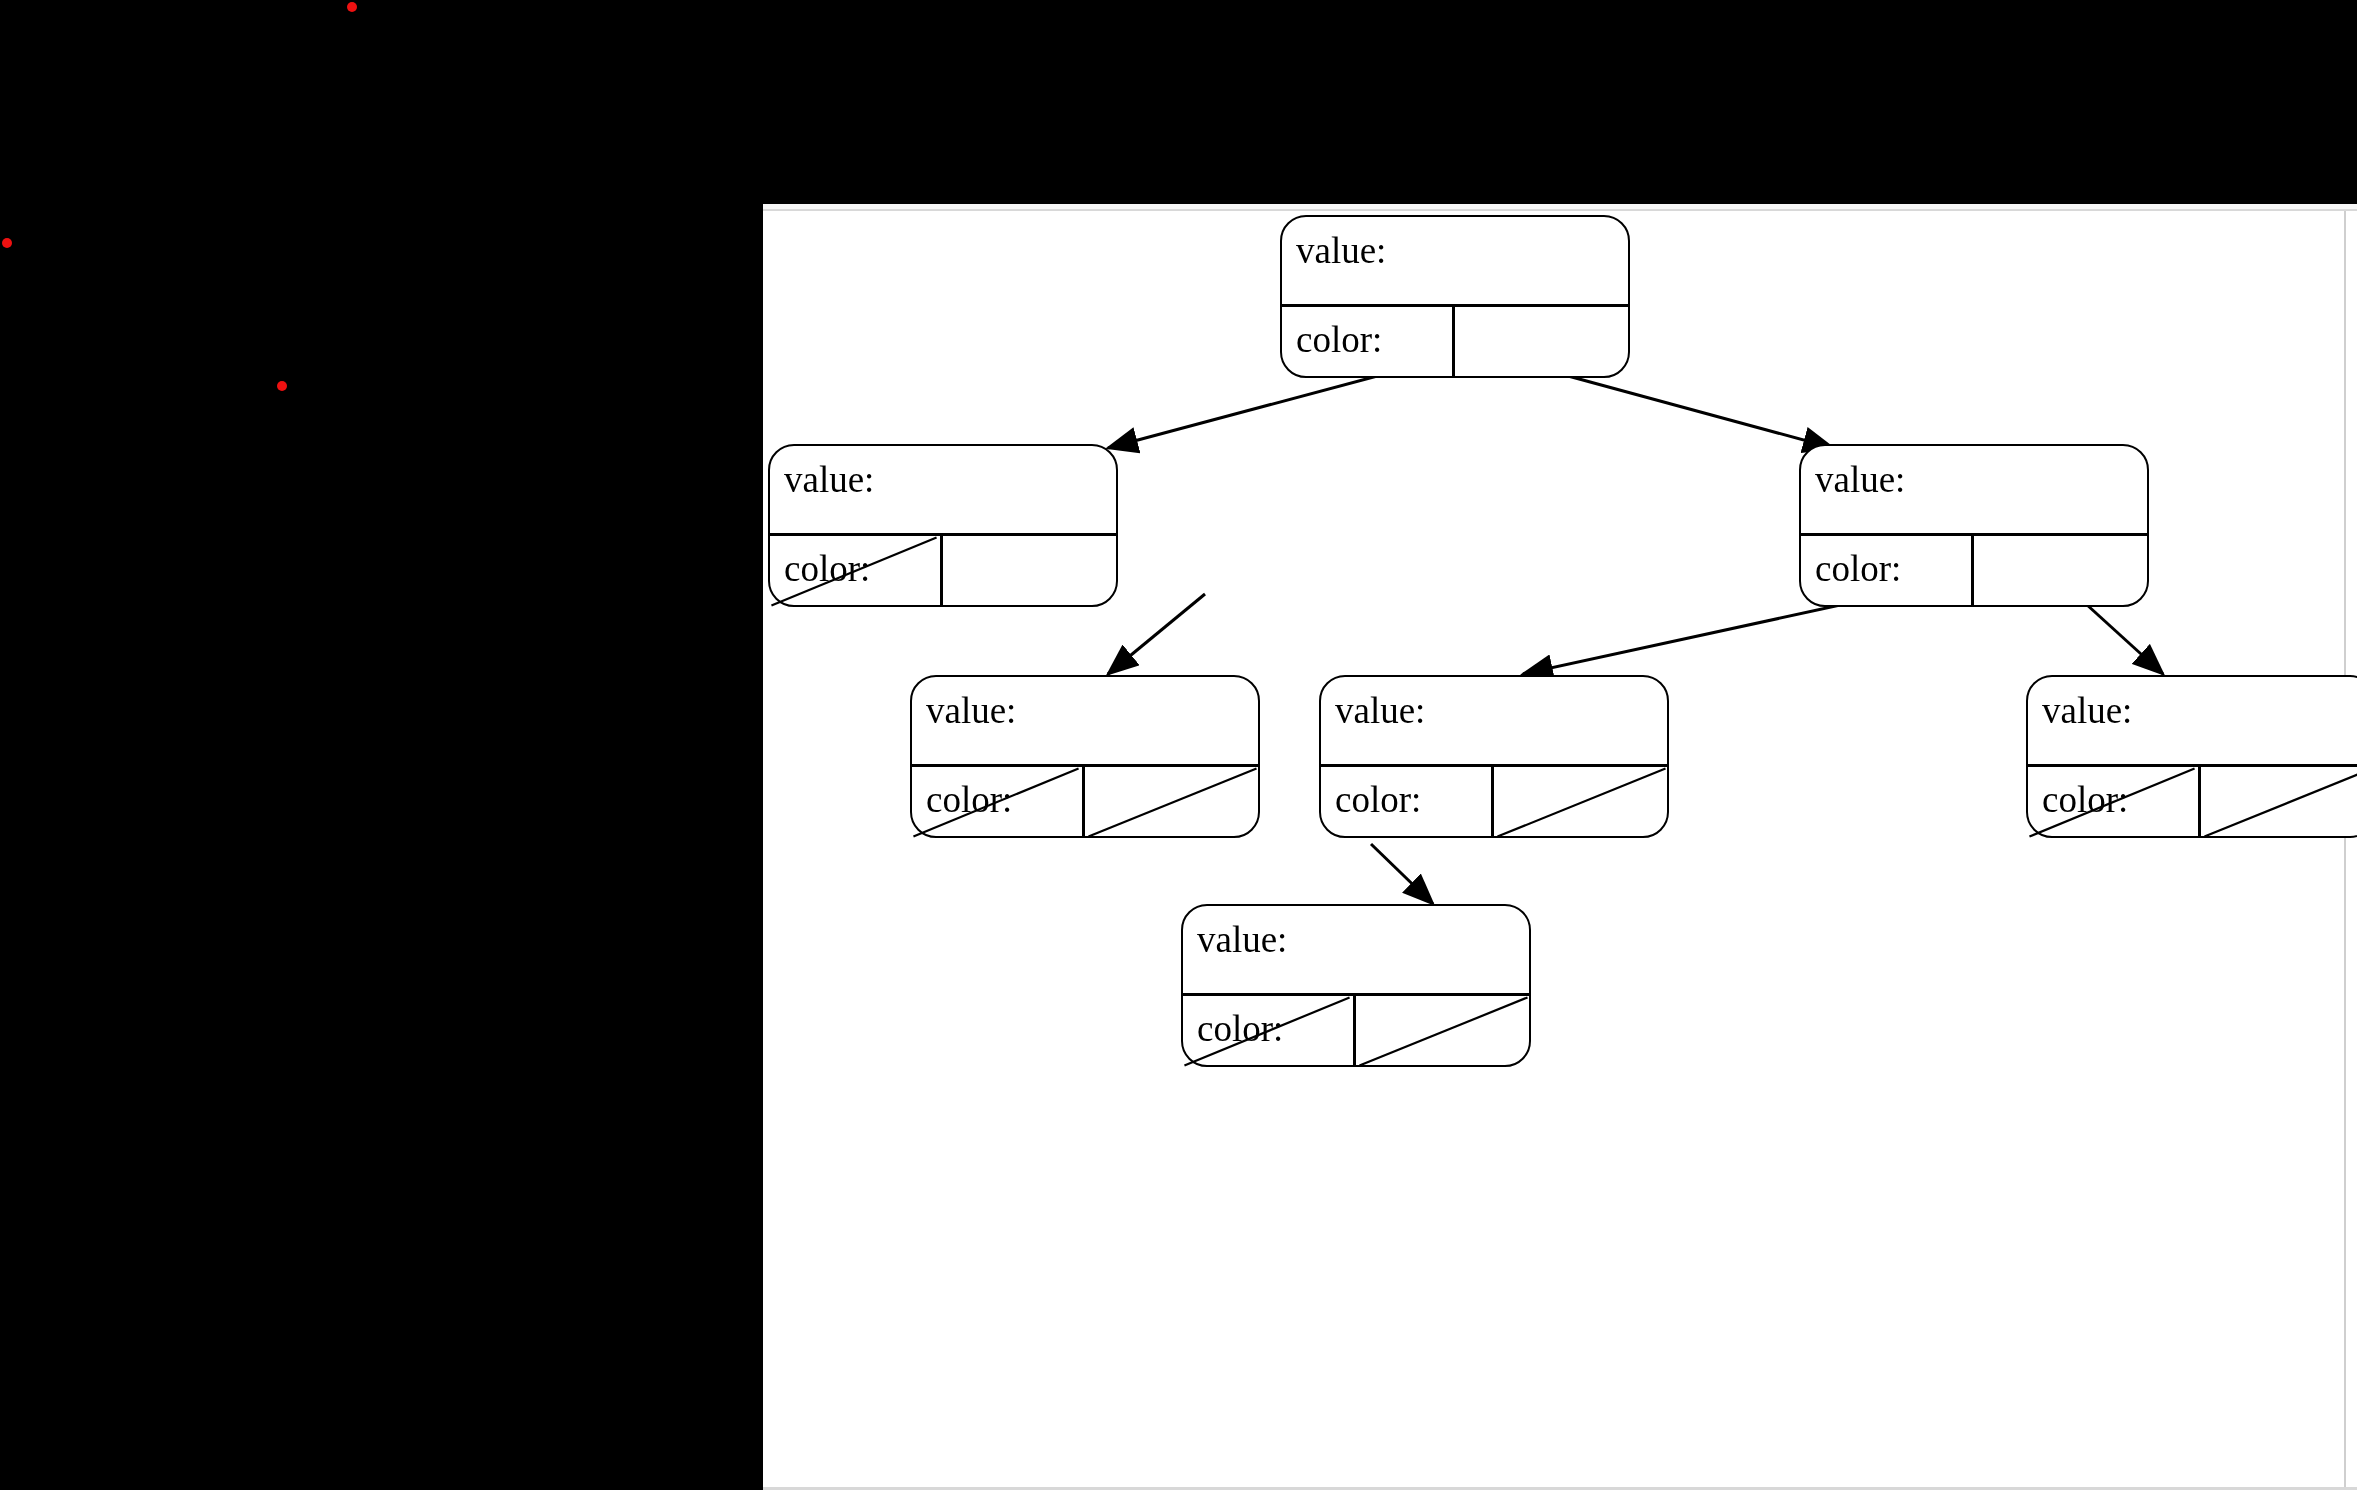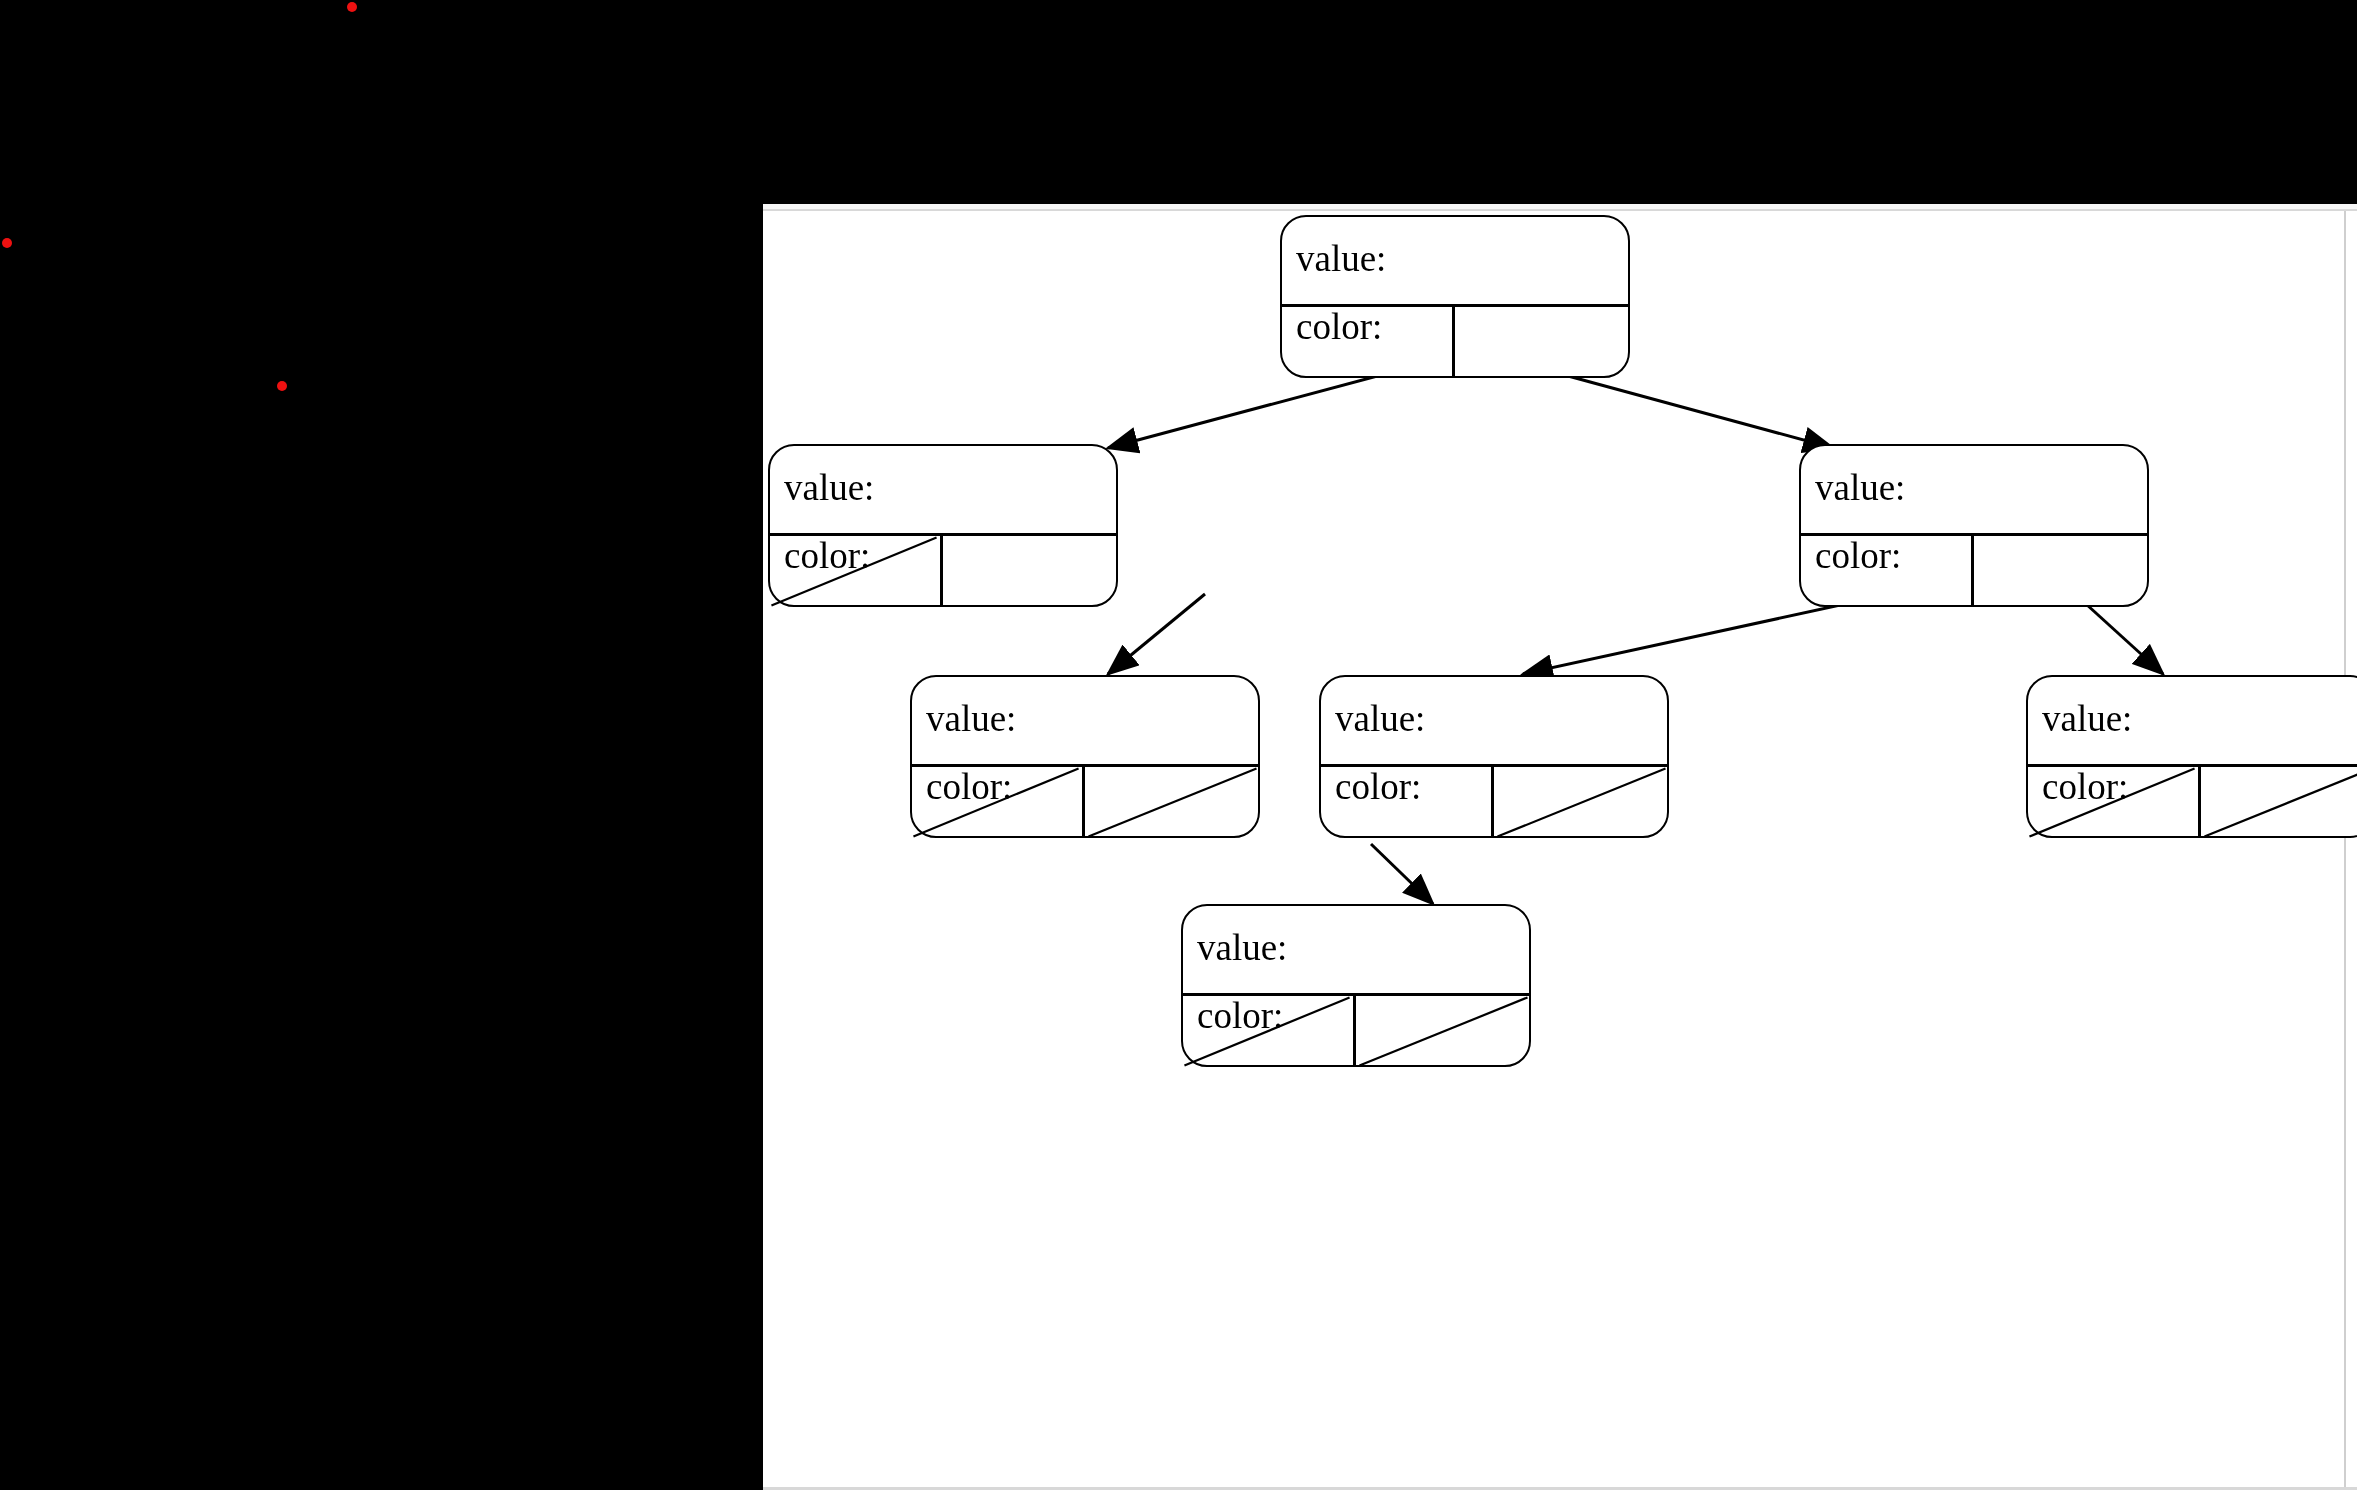--- a/index.html
+++ b/index.html
@@ -82,22 +82,22 @@
     box-sizing: border-box;
   }
   .node-field {
     position: absolute;
     left: 14px;
     font-size: 37px;
     line-height: 40px;
     color: #000000;
     white-space: nowrap;
   }
-  .node-field.value-field { top: 22px; }
-  .node-field.color-field { top: 90px; }
+  .node-field.value-field { top: 14px; }
+  .node-field.color-field { top: 103px; }
   .ptr-row {
     position: absolute;
     left: -2px;
     right: -2px;
     bottom: -2px;
     height: 74px;
     border-top: 3px solid #000000;
     display: flex;
     box-sizing: border-box;
   }

